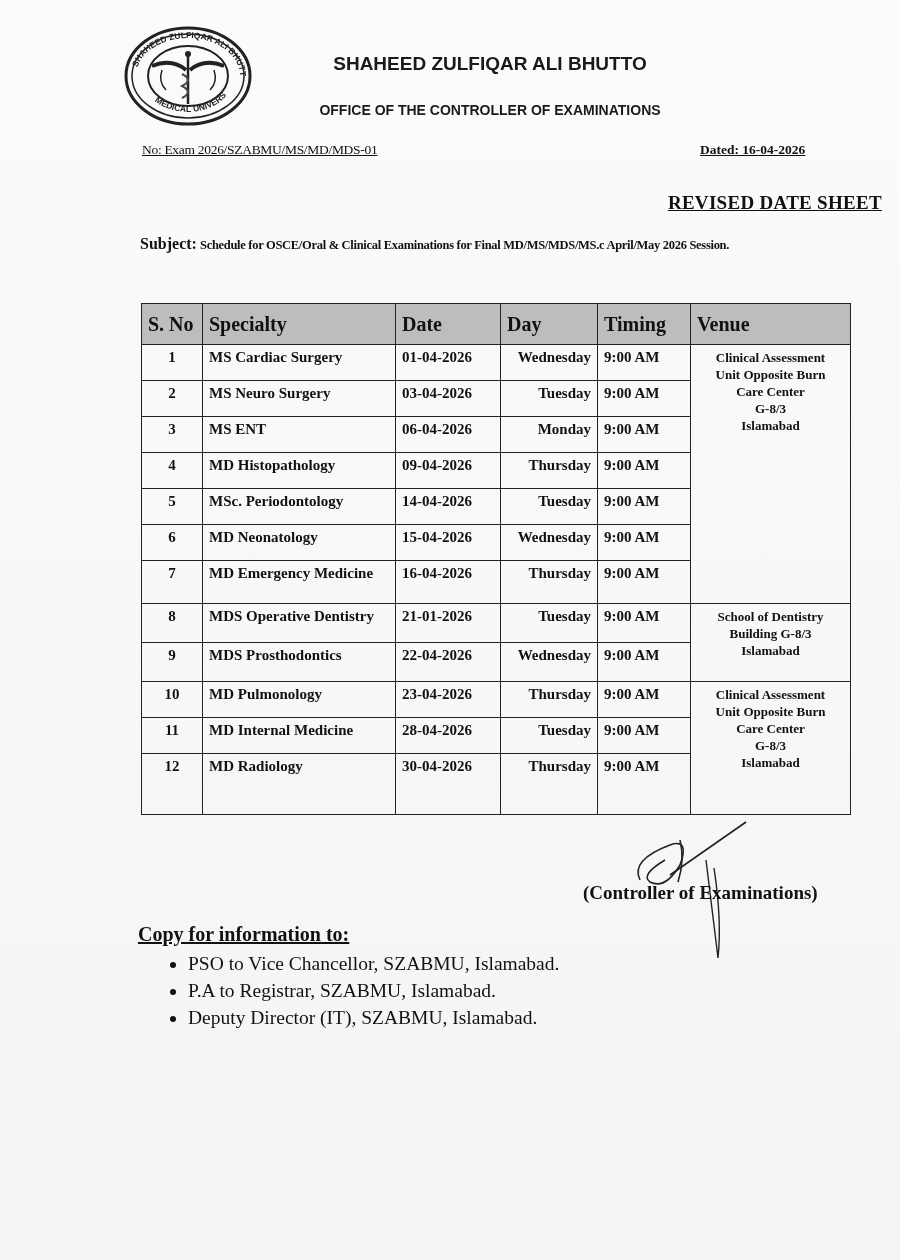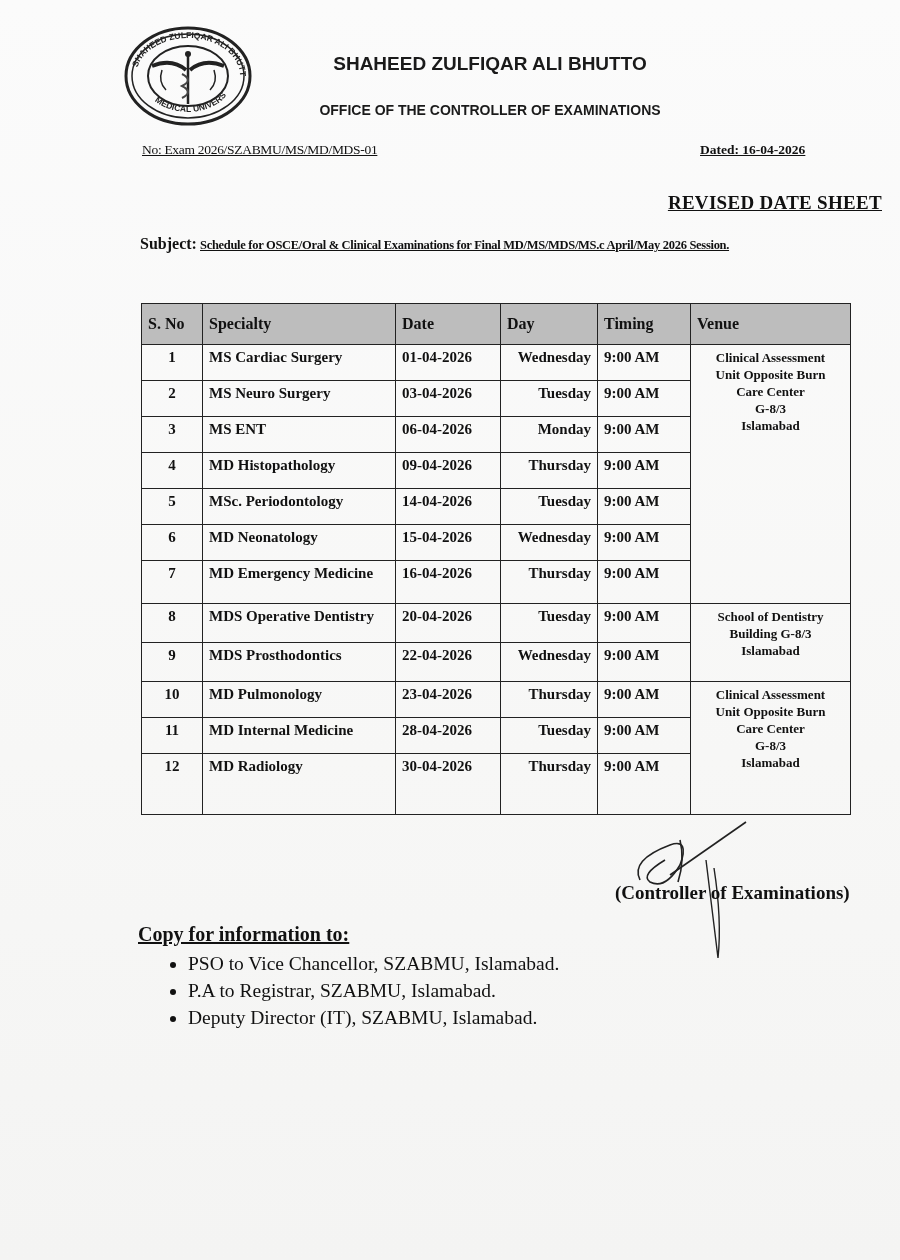--- a/index.html
+++ b/index.html
@@ -8,34 +8,34 @@
   .logo { position:absolute; left:122px; top:24px; width:132px; height:104px; }
   .hdr { position:absolute; left:290px; width:400px; text-align:center; font-family:"Liberation Sans", sans-serif; font-weight:bold; color:#1a1a1a; }
   .hdr1 { top:53px; font-size:19px; }
   .hdr2 { top:79px; font-size:17.5px; }
   .hdr3 { top:102px; font-size:14px; left:270px; width:440px; }
   .refno { position:absolute; left:142px; top:142px; font-size:13.5px; font-weight:normal; text-decoration:underline; letter-spacing:-0.3px; }
   .dated { position:absolute; left:700px; top:142px; font-size:13.5px; font-weight:bold; text-decoration:underline; }
   .title { position:absolute; left:0; width:882px; text-align:right; top:192px; font-size:19px; font-weight:bold; text-decoration:underline; letter-spacing:0.3px; }
   .subject { position:absolute; left:140px; top:234px; width:690px; font-size:12.5px; line-height:19px; font-weight:bold; }
   .subject .lbl { font-size:16px; text-decoration:none; }
-  .subject .txt { text-decoration:underline; letter-spacing:-0.3px; }
+  .subject .txt { letter-spacing:-0.3px; }
   table.sheet { position:absolute; left:141px; top:303px; width:710px; border-collapse:collapse; font-weight:bold; font-size:15px; }
   table.sheet th, table.sheet td { border:1.6px solid #222; padding:0 6px; vertical-align:top; }
-  table.sheet th { background:#bdbdbd; height:40px; font-size:16px; text-align:left; vertical-align:middle; }
+  table.sheet th { background:#bdbdbd; height:40px; font-size:20px; text-align:left; vertical-align:middle; }
   table.sheet td { height:31px; padding-top:4px; line-height:17px; }
   td.sno { text-align:center; width:48px; }
   td.spec { width:180px; }
   td.date { width:92px; }
   td.day { width:84px;text-align:right; }
   td.time { width:80px; }
   td.venue { text-align:center; vertical-align:middle; font-size:13px; line-height:26px; padding:0 4px; }
   th.c-sno { text-align:center; }
   .sig { position:absolute; left:610px; top:820px; width:150px; height:140px; }
-  .controller { position:absolute; left:583px; top:882px; font-size:19px; font-weight:bold;margin-left:32px; }
+  .controller { position:absolute; left:583px; top:882px; font-size:19px; font-weight:bold; }
   .copy-h { position:absolute; left:138px; top:923px; font-size:20px; font-weight:bold; text-decoration:underline; }
   ul.copy { position:absolute; left:160px; top:950px; margin:0; padding:0 0 0 28px; font-size:19.5px; line-height:27px; }
   ul.copy li { margin:0; }
 </style>
 </head>
 <body>
 
 <div class="page">
 
   <svg class="logo" viewBox="0 0 132 104">
@@ -130,21 +130,21 @@
       <tr>
         <td class="sno" style="height:38px">7</td>
         <td class="spec">MD Emergency Medicine</td>
         <td class="date">16-04-2026</td>
         <td class="day">Thursday</td>
         <td class="time">9:00 AM</td>
       </tr>
       <tr>
         <td class="sno" style="height:34px">8</td>
         <td class="spec">MDS Operative Dentistry</td>
-        <td class="date">20-04-2026</td>
+        <td class="date">21-01-2026</td>
         <td class="day">Tuesday</td>
         <td class="time">9:00 AM</td>
         <td class="venue" rowspan="2">
           <div>School of Dentistry</div>
           <div>Building G-8/3</div>
           <div>Islamabad</div>
         </td>
       </tr>
       <tr>
         <td class="sno" style="height:34px">9</td>

